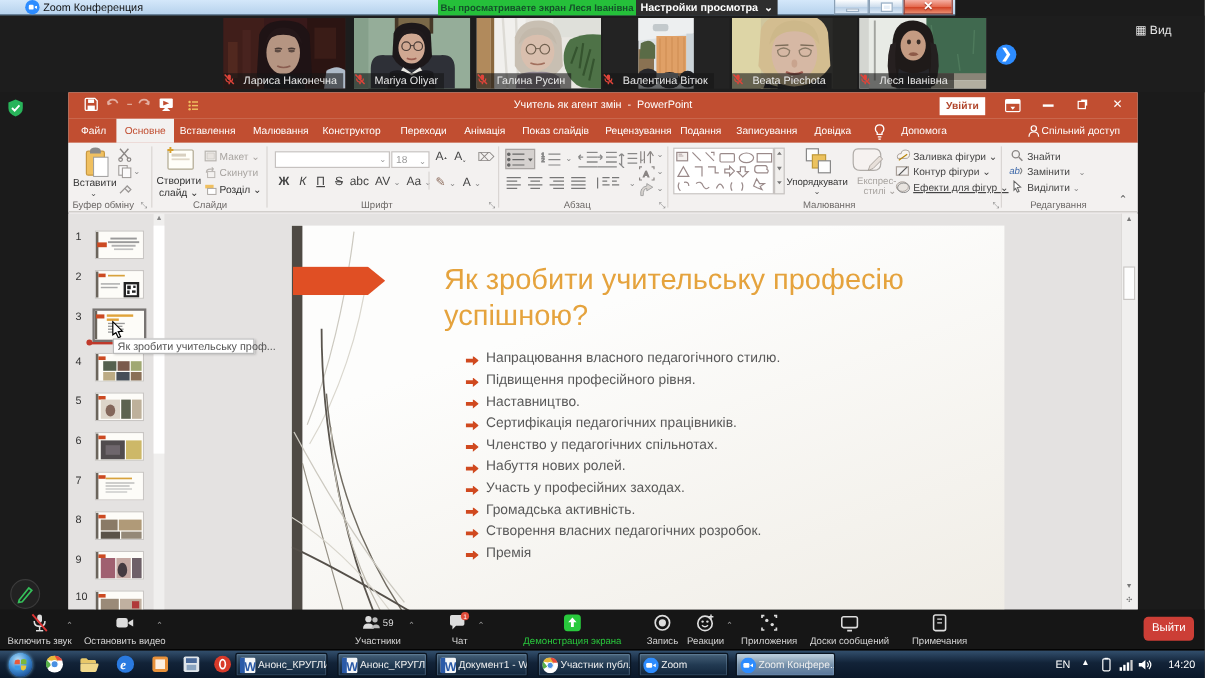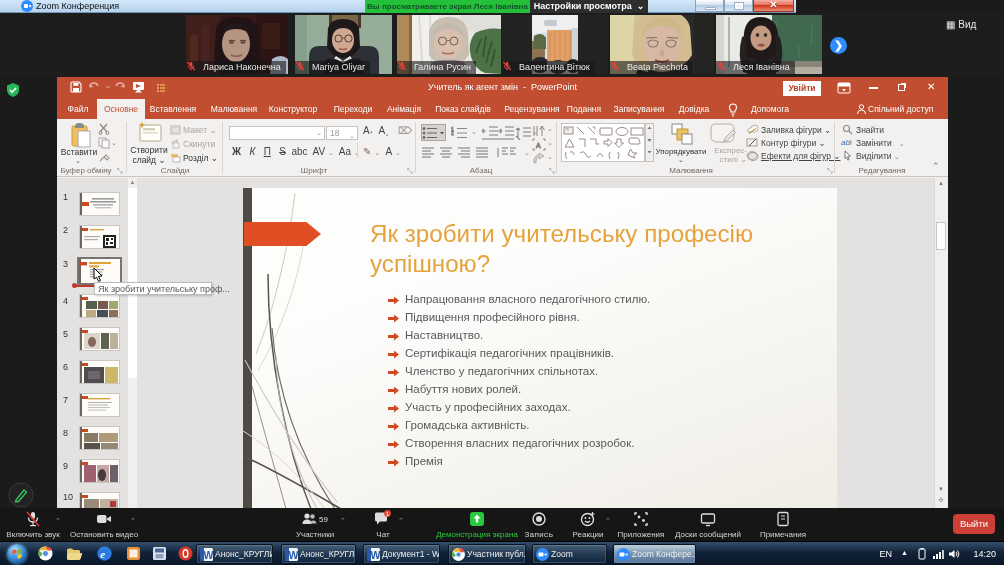--- a/index.html
+++ b/index.html
@@ -786,21 +786,21 @@
     <div>Чат</div>
   </div>
   <div class="zcaret" style="left:398px;top:9px;">⌃</div>
   <div class="zitem" style="left:425px;top:2px;width:104px;color:#29c93d;">
     <svg width="18" height="18" viewBox="0 0 18 18">
         <rect x="2" y="2" width="14" height="14" rx="3" fill="#29c93d"></rect>
         <path d="M9 4.5 L12.5 8.5 L10.2 8.5 L10.2 12.5 L7.8 12.5 L7.8 8.5 L5.5 8.5 Z" fill="#fff"></path>
       </svg>
     <div>Демонстрация экрана</div>
   </div>
-  <div class="zitem" style="left:519px;top:2px;width:40px;font-family:Liberation Mono, monospace;">
+  <div class="zitem" style="left:532px;top:2px;width:40px;">
     <svg width="18" height="18" viewBox="0 0 18 18">
         <circle cx="9" cy="9" r="6" fill="none" stroke="#ddd" stroke-width="1.4"></circle>
         <circle cx="9" cy="9" r="3" fill="#ddd"></circle>
       </svg>
     <div>Запись</div>
   </div>
   <div class="zitem" style="left:565px;top:2px;width:46px;">
     <svg width="18" height="18" viewBox="0 0 18 18">
         <circle cx="8.5" cy="9.5" r="6" fill="none" stroke="#ddd" stroke-width="1.4"></circle>
         <circle cx="6.5" cy="8" r="1" fill="#ddd"></circle>

